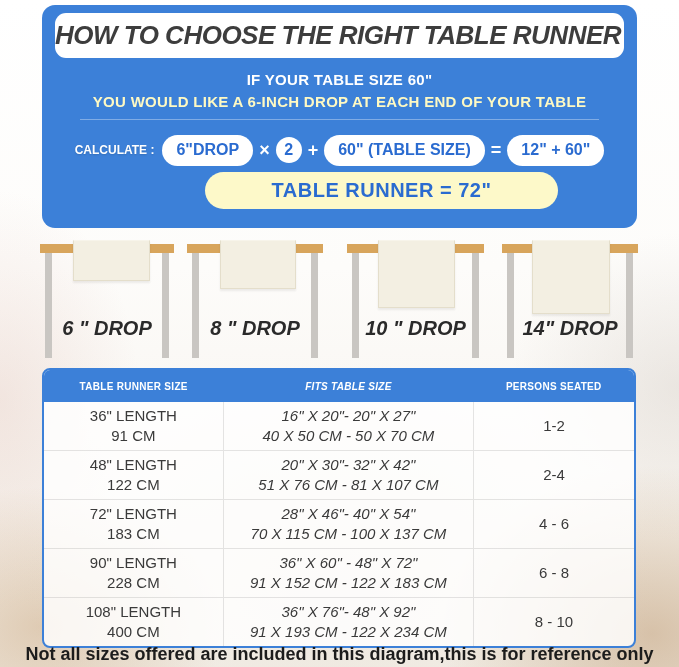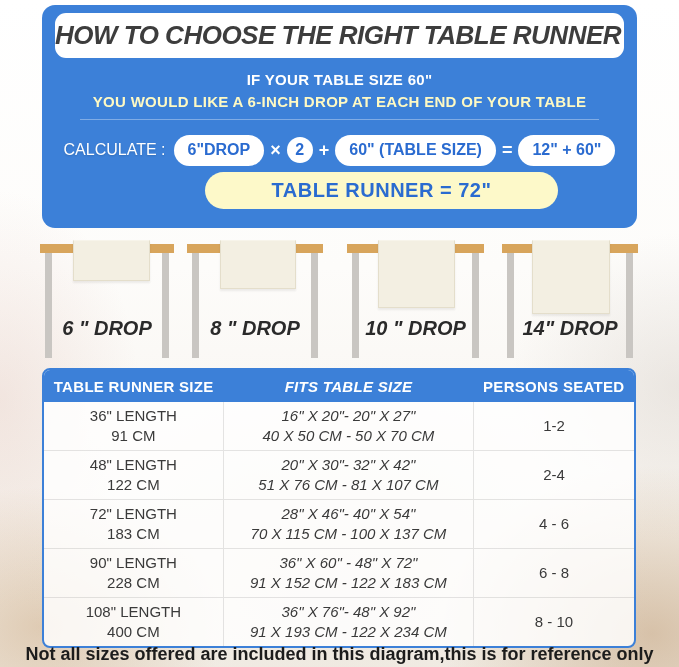--- a/index.html
+++ b/index.html
@@ -36,21 +36,21 @@
   .sub1 { position:absolute; top:66px;  left:0; right:0; text-align:center;
           color:#ffffff; font-weight:bold; font-size:15px; letter-spacing:0.3px; }
   .sub2 { position:absolute; top:88px;  left:0; right:0; text-align:center;
           color:#fef9c3; font-weight:bold; font-size:15px; letter-spacing:0.3px; }
   .hr   { position:absolute; top:114px; left:38px; right:38px; height:1px;
           background:rgba(255,255,255,0.35); }
   .calc-row {
     position:absolute; top:129px; left:0; right:0; height:32px;
     display:flex; align-items:center; justify-content:center; gap:6px;
   }
-  .calc-label { color:#ffffff; font-weight:normal; font-size:16px;
+  .calc-label { color:#ffffff; font-weight:bold; font-size:12px;
                 text-shadow:0 1px 2px rgba(0,0,0,0.15); margin-right:2px; }
   .pill {
     background:#ffffff; border-radius:16px; height:31px;
     display:flex; align-items:center; justify-content:center;
     padding:0 14px; color:#2a6bd0; font-weight:bold; font-size:16px;
     white-space:nowrap;
   }
   .op { color:#ffffff; font-weight:bold; font-size:18px; }
   .circle {
     background:#ffffff; width:26px; height:26px; border-radius:50%;
@@ -89,21 +89,21 @@
   }
 
   
   .size-table {
     position:absolute; left:42px; top:368px; width:594px; height:280px;
     border:2px solid #3c80d8; border-radius:8px; box-sizing:border-box;
     background:rgba(255,255,255,0.82); overflow:hidden;
     display:flex; flex-direction:column;
   }
   .thead { display:flex; background:#3c80d8; height:32px; align-items:center; flex:none; }
-  .thead .hc { color:#ffffff; font-weight:bold; font-size:15px; text-align:center;
+  .thead .hc { color:#ffffff; font-weight:bold; font-size:10px; text-align:center;
                letter-spacing:0.3px; }
   .col1 { width:30.4%; } .col2 { width:42.4%;font-style:italic; } .col3 { width:27.2%; }
   .trow { flex:1; display:flex; }
   .trow + .trow { border-top:1px solid rgba(110,110,110,0.18); }
   .trow .cell { display:flex; flex-direction:column; justify-content:center; }
   .trow .col1, .trow .col2 { border-right:1px solid rgba(110,110,110,0.18); }
   .ln { text-align:center; font-size:15px; color:#3a3a3a; line-height:20px; }
 
   .footnote {
     position:absolute; left:0; right:0; bottom:2px; text-align:center;

